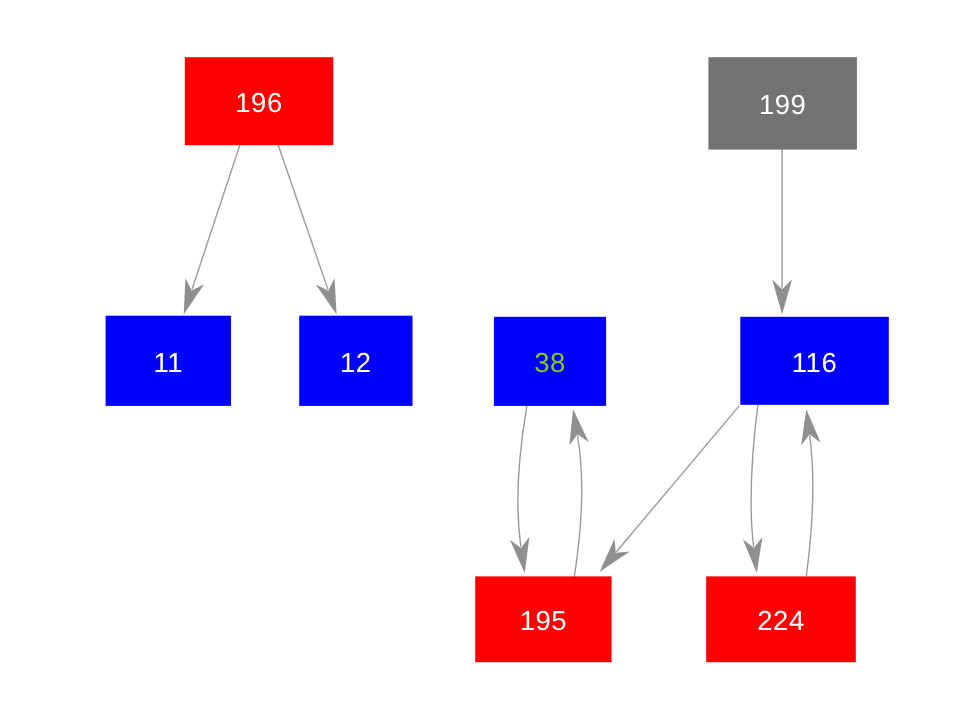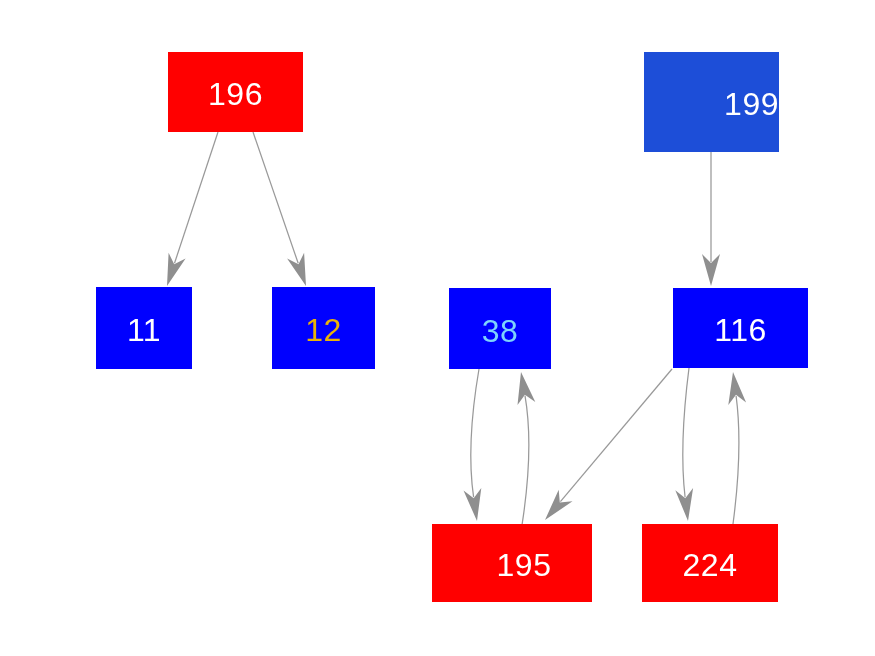--- a/index.html
+++ b/index.html
@@ -25,21 +25,21 @@
     stroke: none;
     fill: #8f8f8f;
   }
   .node {
     position: absolute;
     display: flex;
     align-items: center;
     justify-content: center;
   }
   .node-label {
-    font-size: 32px;
+    font-size: 25px;
     line-height: 1;
     color: #ffffff;
     transform: translateY(2px);
     letter-spacing: 0.5px;
     user-select: none;
   }
 </style>
 </head>
 <body>
 
@@ -69,41 +69,41 @@
     <polygon class="edge-head" points="688,521 675.3,490.3 685.3,498.2 693.1,488.1" style="fill: rgb(143, 143, 143);"></polygon>
 
     <path class="edge-line" d="M733,524 Q743,448 736.1,395.8" style="stroke: rgb(153, 153, 153);"></path>
     <polygon class="edge-head" points="733,372 746.1,402.5 736,394.8 728.3,404.9" style="fill: rgb(143, 143, 143);"></polygon>
   </svg>
 
   <div class="node" style="left: 168px; top: 52px; width: 135px; height: 80px; background-color: rgb(255, 0, 0);">
     <span class="node-label" style="color: rgb(255, 255, 255);">196</span>
   </div>
 
-  <div class="node" style="left: 644px; top: 52px; width: 135px; height: 100px; background-color: #1d4ed8; justify-content: flex-end;">
+  <div class="node" style="left: 644px; top: 52px; width: 135px; height: 84px; background-color: #737373;">
     <span class="node-label" style="color: rgb(255, 255, 255);">199</span>
   </div>
 
-  <div class="node" style="left: 96px; top: 287px; width: 96px; height: 82px; background-color: rgb(0, 0, 255);">
+  <div class="node" style="left: 96px; top: 287px; width: 114px; height: 82px; background-color: rgb(0, 0, 255);">
     <span class="node-label" style="color: rgb(255, 255, 255);">11</span>
   </div>
 
   <div class="node" style="left: 272px; top: 287px; width: 103px; height: 82px; background-color: rgb(0, 0, 255);">
-    <span class="node-label" style="color: #eab308;">12</span>
+    <span class="node-label" style="color: #fef9c3;">12</span>
   </div>
 
   <div class="node" style="left: 449px; top: 288px; width: 102px; height: 81px; background-color: rgb(0, 0, 255);">
-    <span class="node-label" style="color: #7dd3fc;">38</span>
+    <span class="node-label" style="color: #84cc16;">38</span>
   </div>
 
   <div class="node" style="left: 643px; top: 288px; width: 135px; height: 80px; background-color: rgb(0, 0, 255); margin-left: 30px;">
     <span class="node-label" style="color: rgb(255, 255, 255);">116</span>
   </div>
 
-  <div class="node" style="left: 432px; top: 524px; width: 136px; height: 78px; background-color: rgb(255, 0, 0); padding-left: 24px;">
+  <div class="node" style="left: 432px; top: 524px; width: 124px; height: 78px; background-color: rgb(255, 0, 0);">
     <span class="node-label" style="color: rgb(255, 255, 255);">195</span>
   </div>
 
   <div class="node" style="left: 642px; top: 524px; width: 136px; height: 78px; background-color: rgb(255, 0, 0);">
     <span class="node-label" style="color: rgb(255, 255, 255);">224</span>
   </div>
 
 </div>
 
 </body></html>

